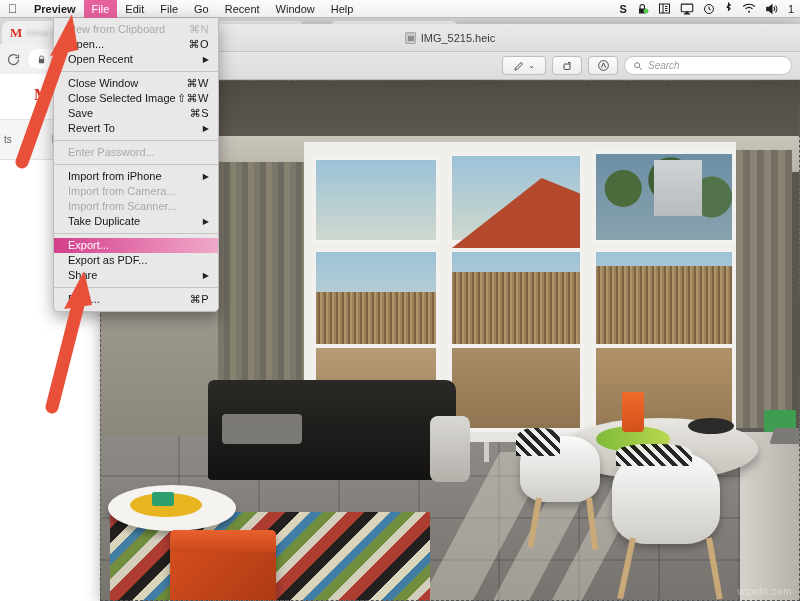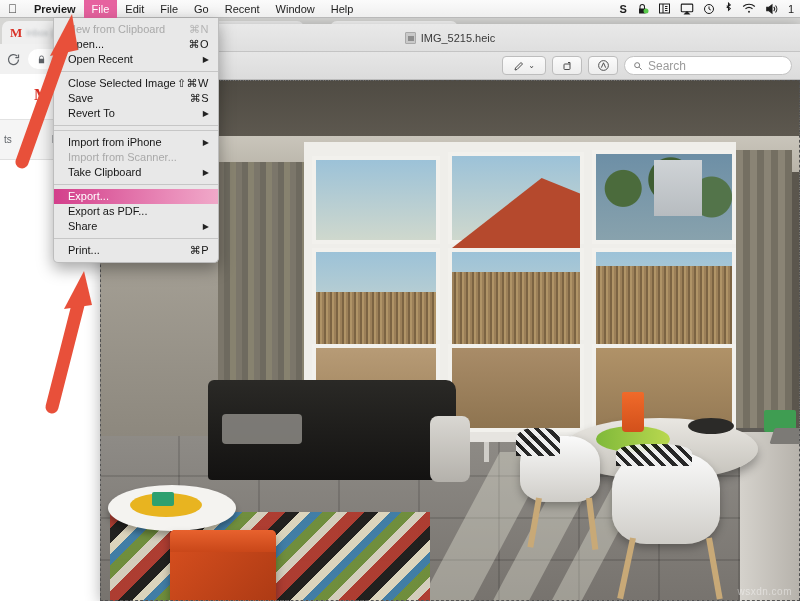--- a/index.html
+++ b/index.html
@@ -103,21 +103,21 @@
     border: 1px solid #bdbdbd;
     display: flex; align-items: center; justify-content: center;
     color: #4a4a4a;
   }
   .tb-btn.split { min-width: 44px; gap: 3px; padding: 0 4px; }
   .tb-search {
     height: 19px; width: 168px; border-radius: 10px;
     background: #fff; border: 1px solid #c3c3c3;
     display: flex; align-items: center; padding: 0 8px; gap: 5px;
   }
-  .tb-search-ph { font-size: 12px; color: #9b9b9b; }
+  .tb-search-ph { font-size: 10px; color: #9b9b9b; font-style: italic; }
 
   
   .pw-canvas {
     position: relative; width: 700px; height: 521px;
     background: #3d3a34; overflow: hidden;
   }
   .sel-border {
     position: absolute; inset: 0;
     border: 1px dashed #ffffff; pointer-events: none; z-index: 40;
   }
@@ -594,46 +594,56 @@
       <span class="mi-key">⌘O</span>
     </div>
     <div class="mi">
       <span>Open Recent</span>
       <span class="mi-arrow">▶</span>
     </div>
 
     <div class="mi-sep"></div>
 
     <div class="mi">
+      <span>Close Window</span>
+      <span class="mi-key">⌘W</span>
+    </div>
+    <div class="mi">
       <span>Close Selected Image</span>
       <span class="mi-key">⇧⌘W</span>
     </div>
     <div class="mi">
       <span>Save</span>
       <span class="mi-key">⌘S</span>
     </div>
     <div class="mi">
       <span>Revert To</span>
       <span class="mi-arrow">▶</span>
     </div>
 
     <div class="mi-sep"></div>
 
+    <div class="mi disabled">
+      <span>Enter Password...</span>
+    </div>
 
     <div class="mi-sep"></div>
 
     <div class="mi">
       <span>Import from iPhone</span>
       <span class="mi-arrow">▶</span>
     </div>
     <div class="mi disabled">
+      <span>Import from Camera...</span>
+    </div>
+    <div class="mi disabled">
       <span>Import from Scanner...</span>
     </div>
     <div class="mi">
-      <span>Take Clipboard</span>
+      <span>Take Duplicate</span>
       <span class="mi-arrow">▶</span>
     </div>
 
     <div class="mi-sep"></div>
 
     <div class="mi selected">
       <span>Export...</span>
     </div>
     <div class="mi">
       <span>Export as PDF...</span>

